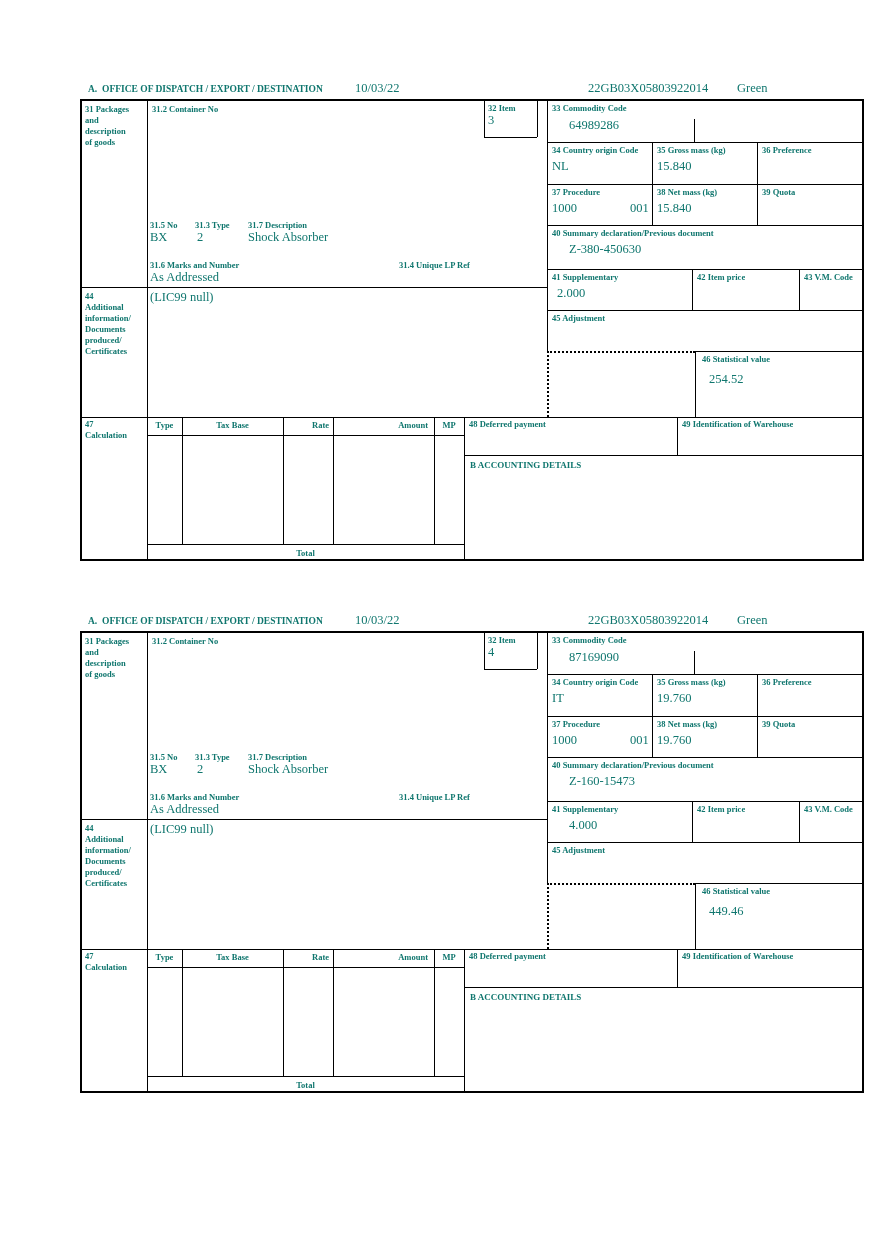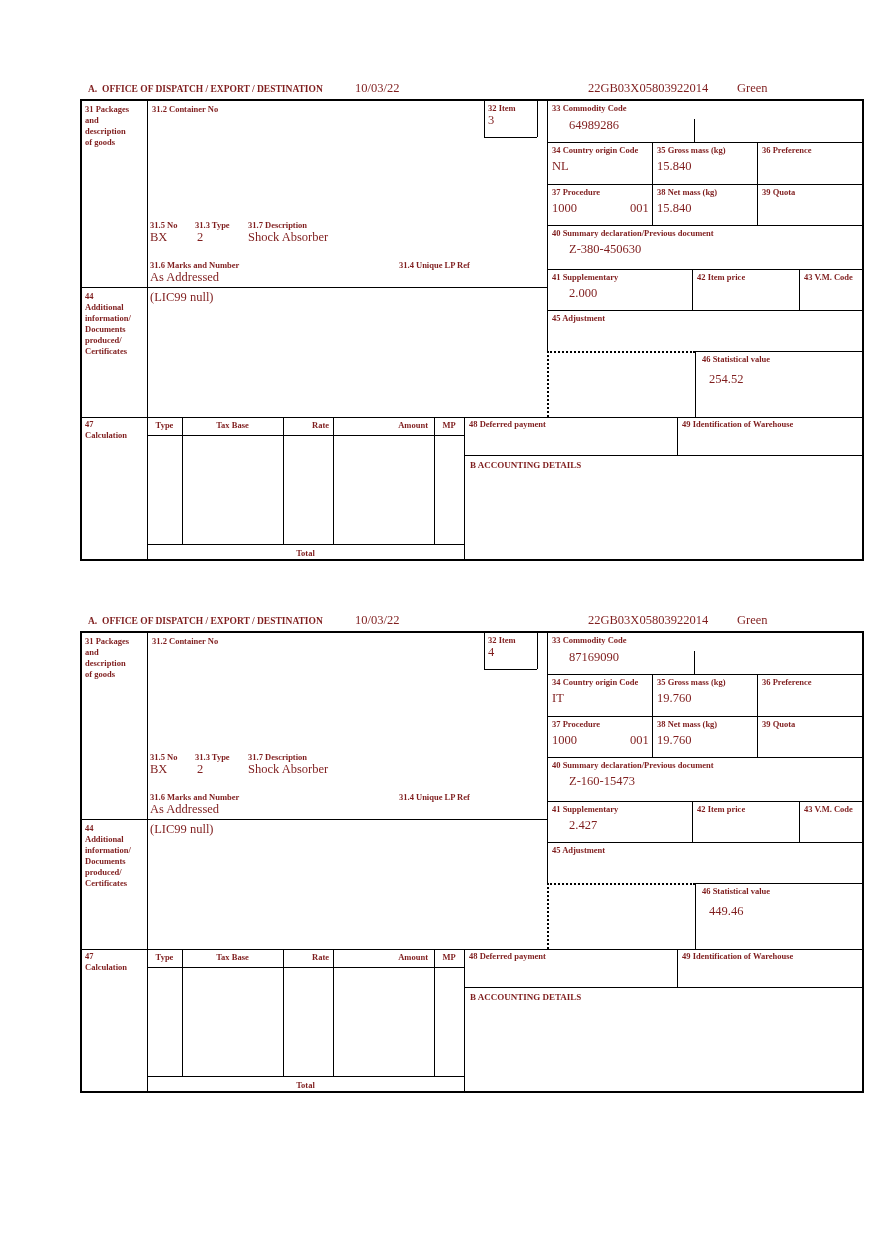--- a/index.html
+++ b/index.html
@@ -1,17 +1,17 @@
 <!DOCTYPE html>
 <html><head>
 <meta charset="utf-8">
 <style>
   html,body{margin:0;padding:0;background:#fff;}
   #page{position:relative;width:882px;height:1250px;background:#ffffff;overflow:hidden;
-        font-family:"Liberation Serif",serif;color:#7f1d1d;}
+        font-family:"Liberation Serif",serif;color:#0f766e;}
   .block{position:absolute;left:80px;width:784px;height:482px;}
   .hdr{position:absolute;top:0;left:0;width:784px;height:19px;}
   .hdr-title{position:absolute;left:8px;top:4px;font:bold 9.5px "Liberation Serif",serif;white-space:pre;}
   .form{position:absolute;top:19px;left:0;width:780px;height:458px;border:2px solid #000;}
   .vl{position:absolute;width:0;border-left:1.5px solid #000;}
   .hl{position:absolute;height:0;border-top:1.5px solid #000;}
   .dvl{position:absolute;width:0;border-left:2px dotted #000;}
   .dhl{position:absolute;height:0;border-top:2px dotted #000;}
   .lbl{position:absolute;font:bold 8.5px/1.3 "Liberation Serif",serif;white-space:pre-line;}
   .val{position:absolute;font:12.5px/1.2 "Liberation Serif",serif;white-space:pre;}
@@ -100,21 +100,21 @@
       <span class="lbl" style="left:680px;top:44px">36 Preference</span>
       <span class="lbl" style="left:470px;top:86px">37 Procedure</span>
       <span class="val" style="left:470px;top:100px">1000</span>
       <span class="val" style="left:548px;top:100px">001</span>
       <span class="lbl" style="left:575px;top:86px">38 Net mass (kg)</span>
       <span class="val" style="left:575px;top:100px">15.840</span>
       <span class="lbl" style="left:680px;top:86px">39 Quota</span>
       <span class="lbl" style="left:470px;top:127px">40 Summary declaration/Previous document</span>
       <span class="val" style="left:487px;top:141px">Z-380-450630</span>
       <span class="lbl" style="left:470px;top:171px">41 Supplementary</span>
-      <span class="val" style="left:487px;top:185px">2.000</span>
+      <span class="val" style="left:475px;top:185px">2.000</span>
       <span class="lbl" style="left:615px;top:171px">42 Item price</span>
       <span class="lbl" style="left:722px;top:171px">43 V.M. Code</span>
       <span class="lbl" style="left:470px;top:212px">45 Adjustment</span>
       <span class="lbl" style="left:620px;top:253px">46 Statistical value</span>
       <span class="val" style="left:627px;top:271px">254.52</span>
 
       <span class="lbl" style="left:3px;top:318px;width:60px">47
 Calculation</span>
       <span class="cell ctr" style="left:65px;top:319px;width:35px">Type</span>
       <span class="cell ctr" style="left:100px;top:319px;width:101px">Tax Base</span>
@@ -203,21 +203,21 @@
       <span class="lbl" style="left:680px;top:44px">36 Preference</span>
       <span class="lbl" style="left:470px;top:86px">37 Procedure</span>
       <span class="val" style="left:470px;top:100px">1000</span>
       <span class="val" style="left:548px;top:100px">001</span>
       <span class="lbl" style="left:575px;top:86px">38 Net mass (kg)</span>
       <span class="val" style="left:575px;top:100px">19.760</span>
       <span class="lbl" style="left:680px;top:86px">39 Quota</span>
       <span class="lbl" style="left:470px;top:127px">40 Summary declaration/Previous document</span>
       <span class="val" style="left:487px;top:141px">Z-160-15473</span>
       <span class="lbl" style="left:470px;top:171px">41 Supplementary</span>
-      <span class="val" style="left:487px;top:185px">2.427</span>
+      <span class="val" style="left:487px;top:185px">4.000</span>
       <span class="lbl" style="left:615px;top:171px">42 Item price</span>
       <span class="lbl" style="left:722px;top:171px">43 V.M. Code</span>
       <span class="lbl" style="left:470px;top:212px">45 Adjustment</span>
       <span class="lbl" style="left:620px;top:253px">46 Statistical value</span>
       <span class="val" style="left:627px;top:271px">449.46</span>
 
       <span class="lbl" style="left:3px;top:318px;width:60px">47
 Calculation</span>
       <span class="cell ctr" style="left:65px;top:319px;width:35px">Type</span>
       <span class="cell ctr" style="left:100px;top:319px;width:101px">Tax Base</span>

